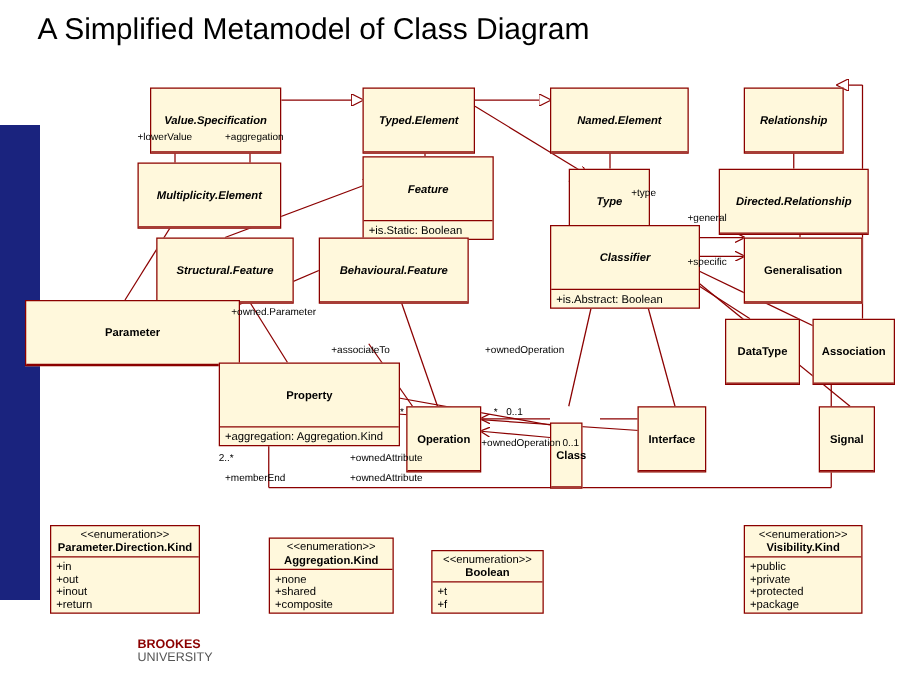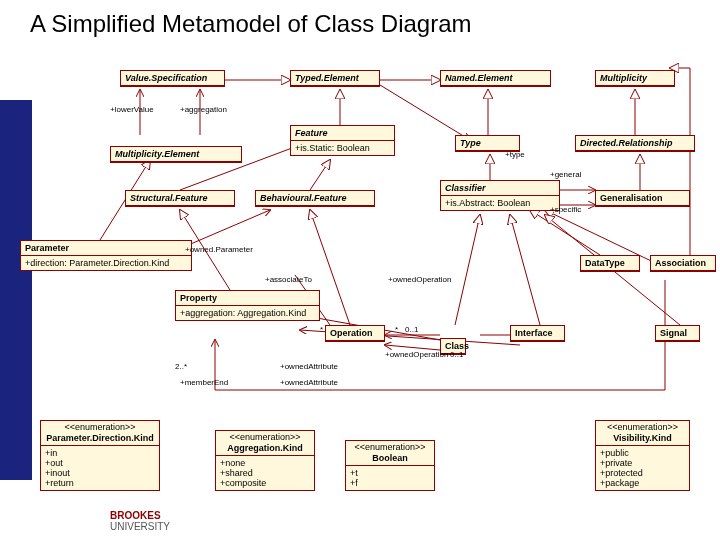--- a/index.html
+++ b/index.html
@@ -1,21 +1,21 @@
 <!DOCTYPE html>
 <html><head>
 <meta charset="utf-8">
 <style>
   * { box-sizing: border-box; margin: 0; padding: 0; }
   body { width: 720px; height: 540px; font-family: Arial, sans-serif; background: #fff; position: relative; overflow: hidden; }
   .title { position: absolute; top: 10px; left: 30px; font-size: 24px; }
   .sidebar-accent { position: absolute; left: 0; top: 100px; width: 32px; height: 380px; background: #1a237e; }
   .diagram { position: absolute; left: 0; top: 50px; width: 720px; height: 490px; }
   .cls { position: absolute; background: #fff8dc; border: 1px solid #8b0000; font-size: 9px; }
-  .cls .head { padding: 2px 4px; font-weight: bold; font-style: italic; border-bottom: 1px solid #8b0000; white-space: nowrap; }
+  .cls .head { padding: 20px 4px; font-weight: bold; text-align: center; font-style: italic; border-bottom: 1px solid #8b0000; white-space: nowrap; }
   .cls .head.noital { font-style: normal; }
   .cls .attrs { padding: 2px 4px; }
   .cls .attrs div { white-space: nowrap; }
   .enum { position: absolute; background: #fff8dc; border: 1px solid #8b0000; font-size: 9px; }
   .enum .ster { text-align: center; padding: 1px 3px; white-space: nowrap; }
   .enum .nm { text-align: center; font-weight: bold; padding: 0 3px 2px; border-bottom: 1px solid #8b0000; white-space: nowrap; }
   .enum .lits { padding: 2px 4px; }
   .enum .lits div { white-space: nowrap; }
   .lbl { position: absolute; font-size: 8px; white-space: nowrap; }
   svg.conn { position: absolute; left: 0; top: 0; width: 720px; height: 490px; pointer-events: none; }
@@ -109,24 +109,24 @@
 <div class="cls" style="left:120px;top:20px;width:105px">
       <div class="head">Value.Specification</div>
     </div>
 <div class="cls" style="left:290px;top:20px;width:90px">
       <div class="head">Typed.Element</div>
     </div>
 <div class="cls" style="left:440px;top:20px;width:111px">
       <div class="head">Named.Element</div>
     </div>
 <div class="cls" style="left:595px;top:20px;width:80px">
-      <div class="head">Multiplicity</div>
-    </div>
-
-<div class="cls" style="left:110px;top:96px;width:132px">
+      <div class="head">Relationship</div>
+    </div>
+
+<div class="cls" style="left:110px;top:80px;width:115px">
       <div class="head">Multiplicity.Element</div>
     </div>
 <div class="cls" style="left:290px;top:75px;width:105px">
       <div class="head">Feature</div>
       <div class="attrs">
         <div>+is.Static: Boolean</div>
       </div>
     </div>
 <div class="cls" style="left:455px;top:85px;width:65px">
       <div class="head">Type</div>
@@ -146,23 +146,20 @@
       <div class="attrs">
         <div>+is.Abstract: Boolean</div>
       </div>
     </div>
 <div class="cls" style="left:595px;top:140px;width:95px">
       <div class="head noital">Generalisation</div>
     </div>
 
 <div class="cls" style="left:20px;top:190px;width:172px">
       <div class="head noital">Parameter</div>
-      <div class="attrs">
-        <div>+direction: Parameter.Direction.Kind</div>
-      </div>
     </div>
 <div class="cls" style="left:580px;top:205px;width:60px">
       <div class="head noital">DataType</div>
     </div>
 <div class="cls" style="left:650px;top:205px;width:66px">
       <div class="head noital">Association</div>
     </div>
 
 <div class="cls" style="left:175px;top:240px;width:145px">
       <div class="head noital">Property</div>

